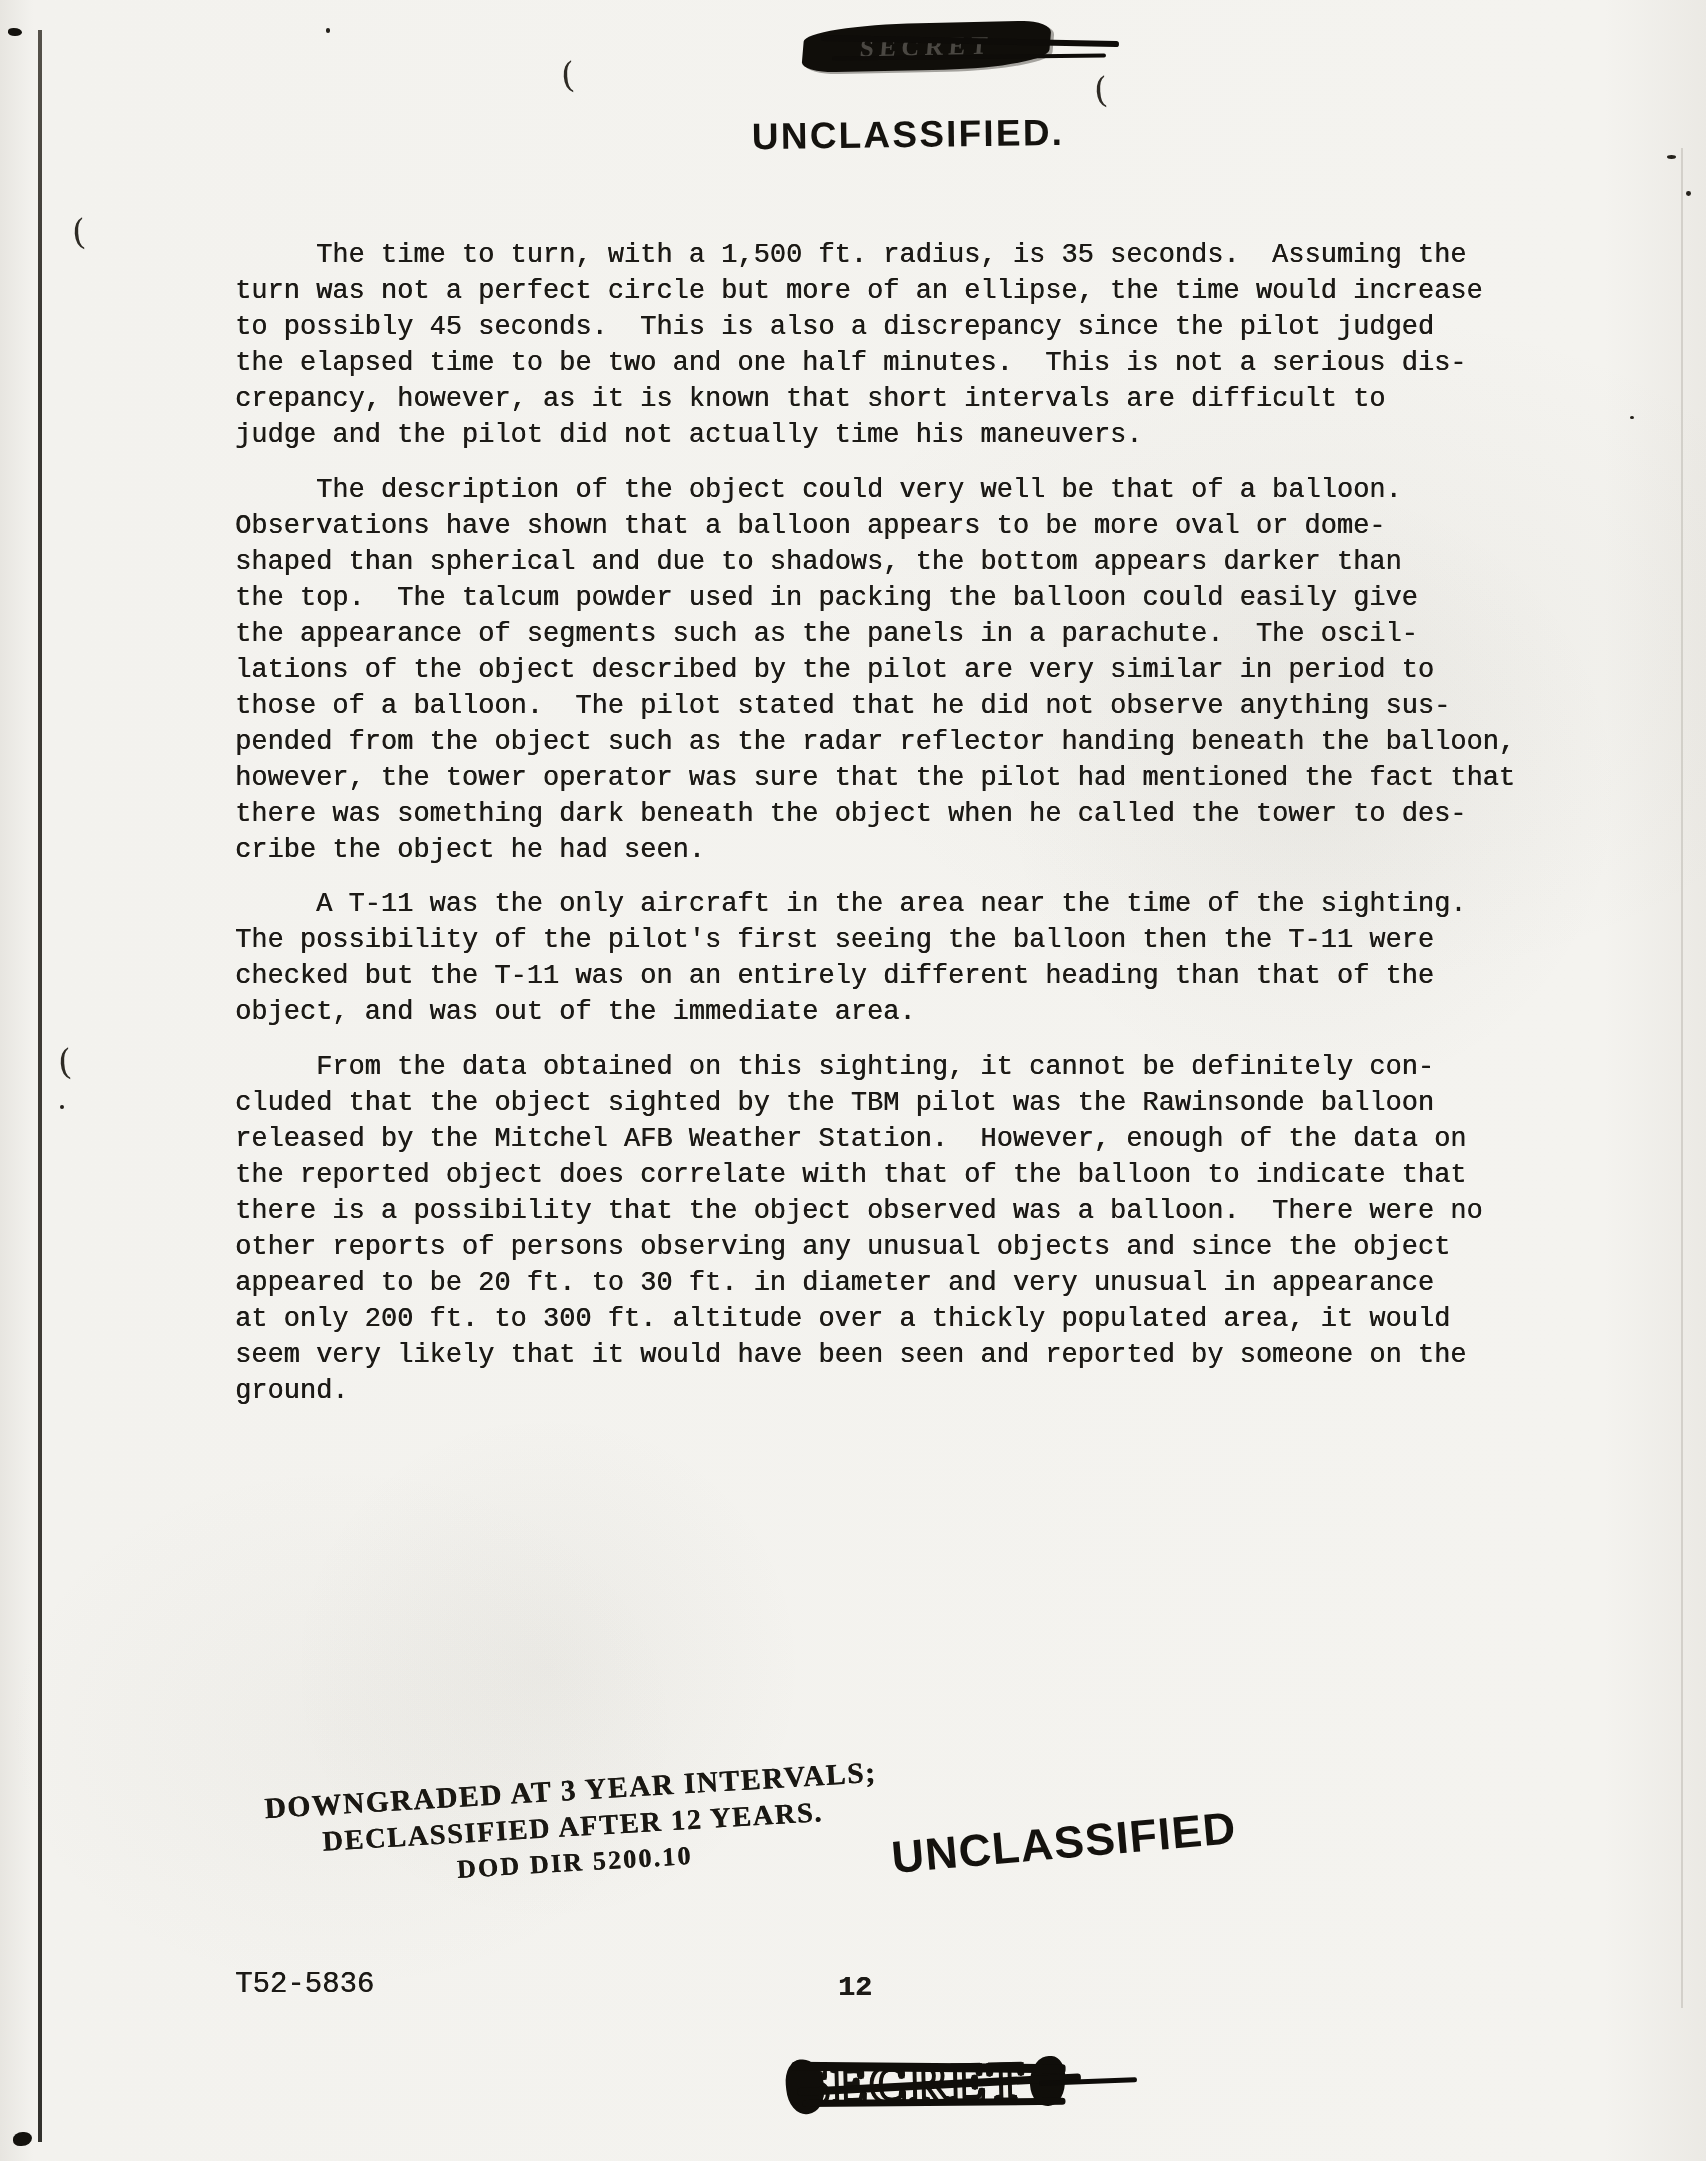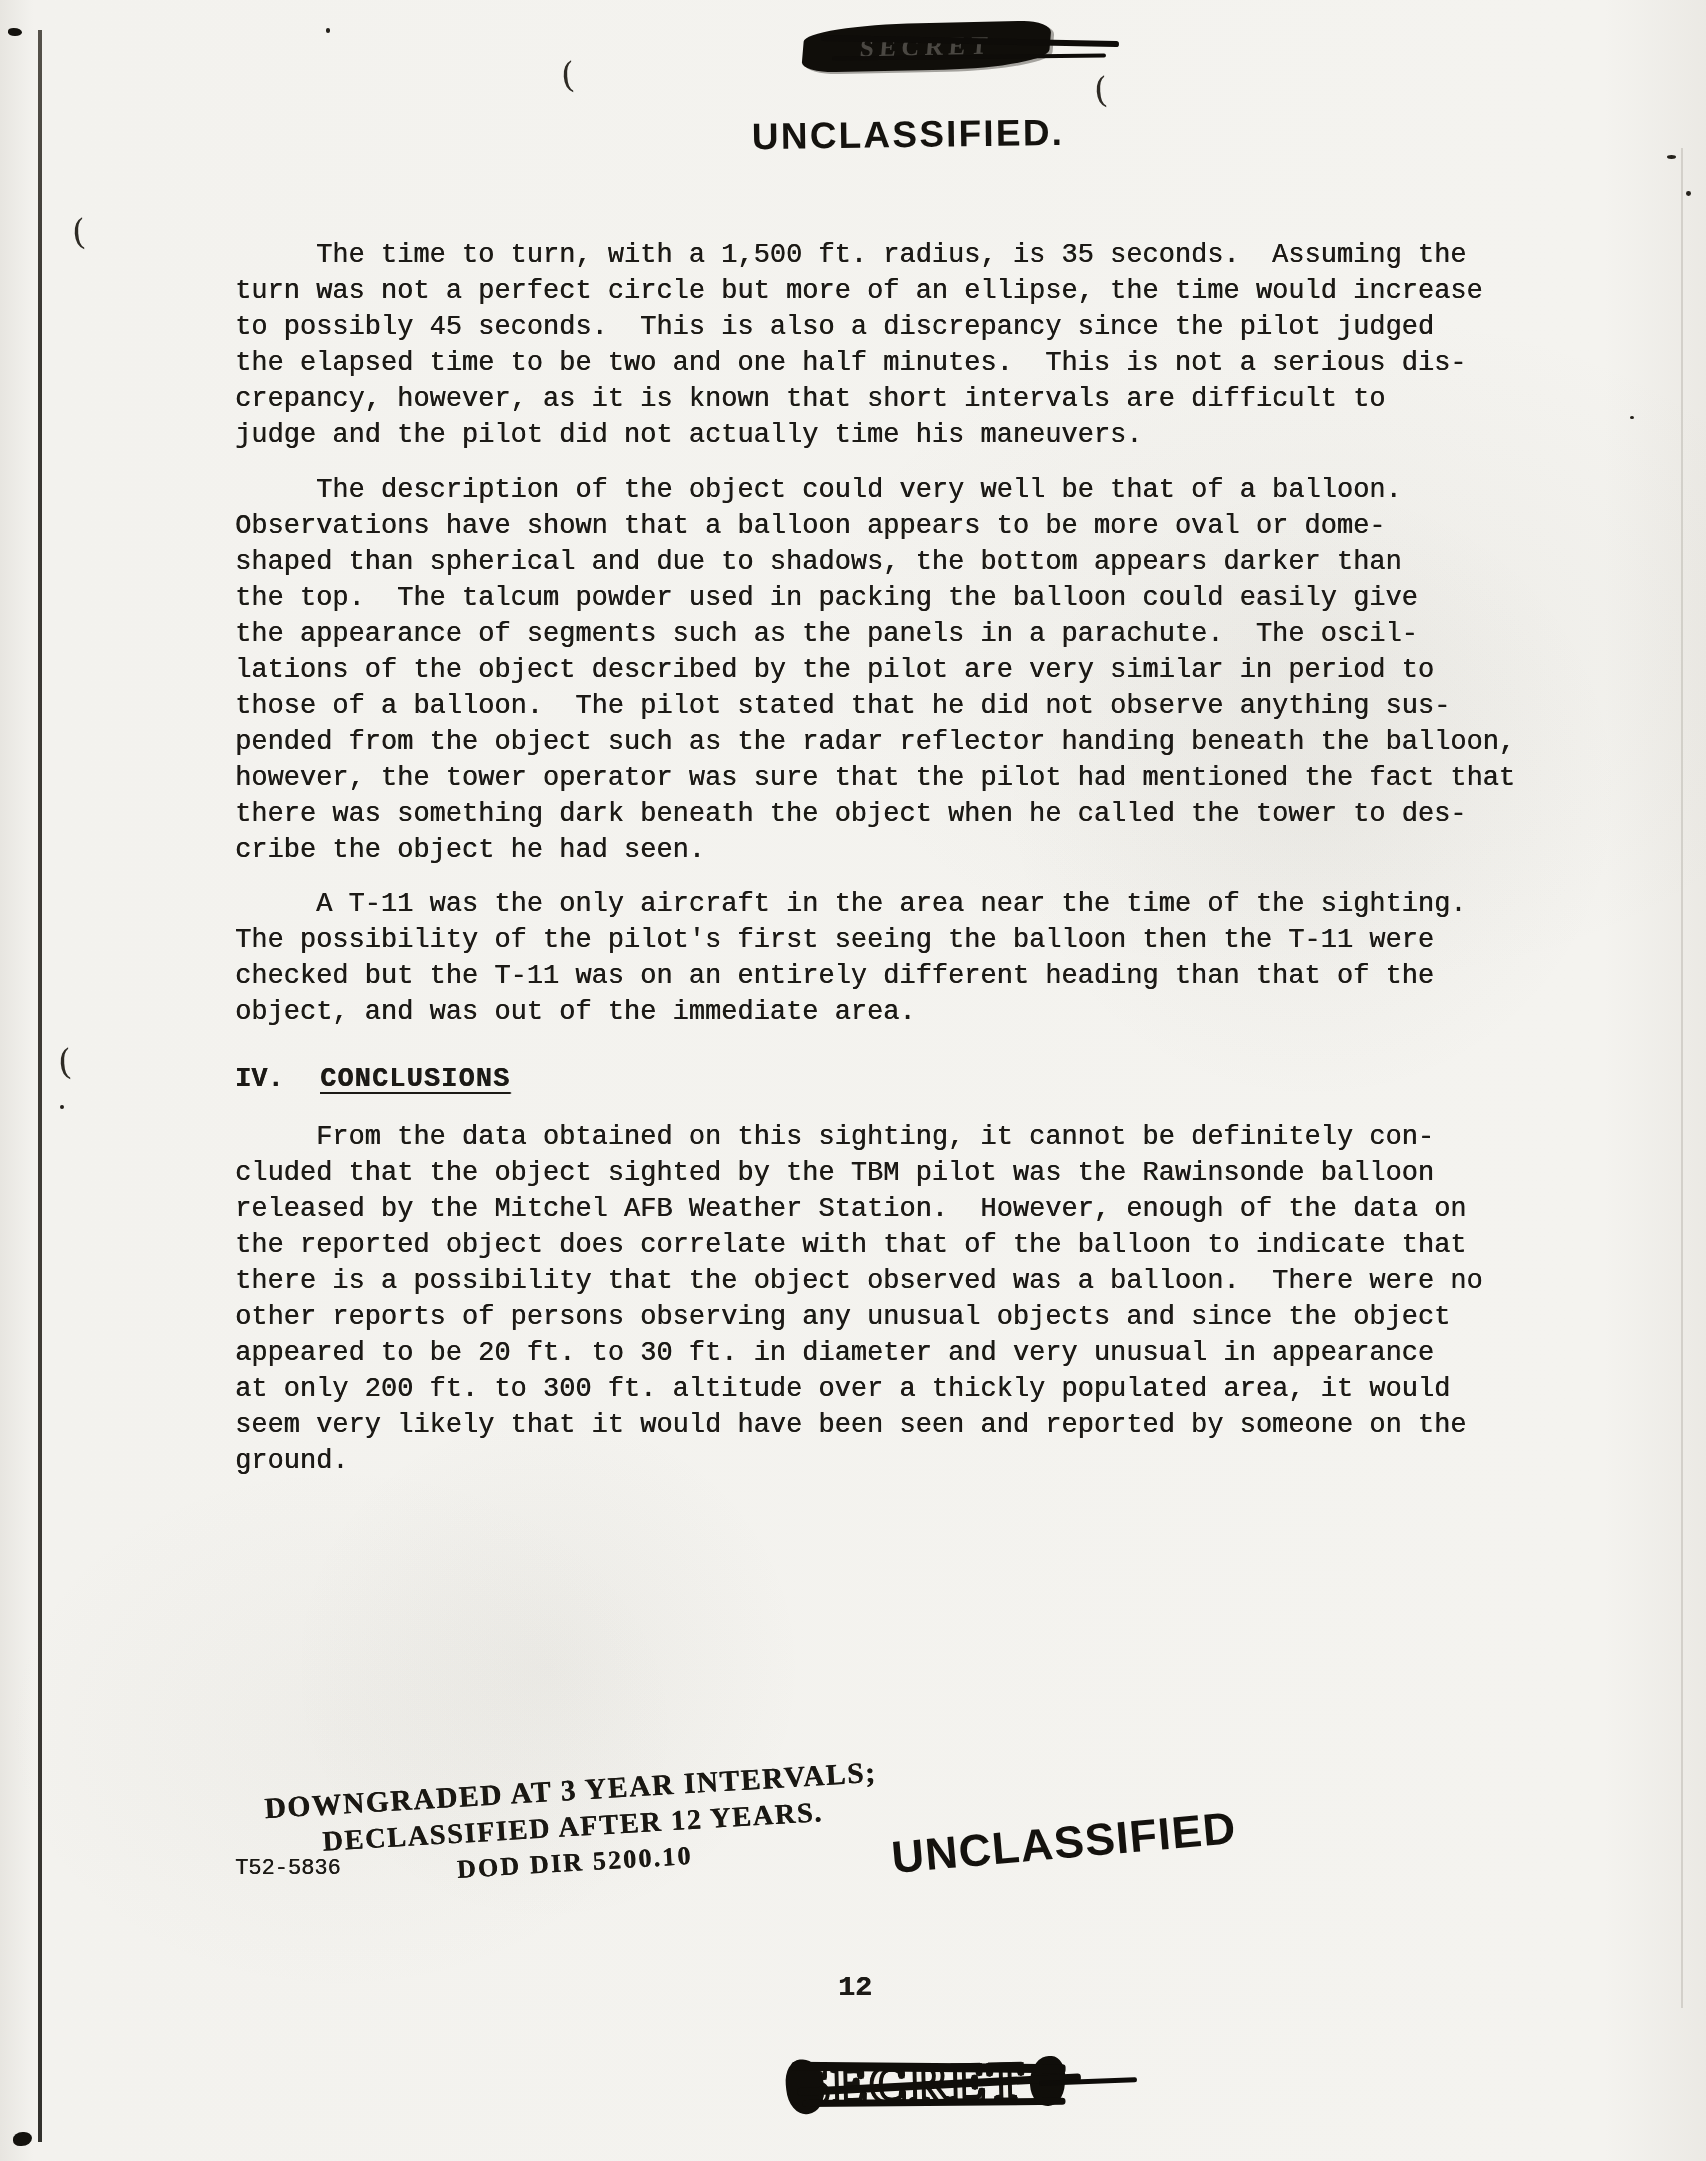--- a/index.html
+++ b/index.html
@@ -106,21 +106,21 @@
     position: absolute; left: 891px; top: 1817px;
     transform: rotate(-5deg);
     font-family: "Liberation Sans", sans-serif;
     font-weight: bold;
     font-size: 45px;
     letter-spacing: 1.1px;
     color: #14120e;
   }
 
   
-  .footer-doc-id { position: absolute; left: 235px; top: 1856px; font-size: 22px; text-shadow: 0.4px 0 0 currentColor; }
+  .footer-doc-id { position: absolute; left: 235px; top: 1968px; font-size: 29px; text-shadow: 0.4px 0 0 currentColor; }
   .footer-page-number { position: absolute; left: 821px; top: 1971px; font-size: 28.4px; font-weight: bold; text-shadow: 0.5px 0 0 currentColor; margin-left: 17px; }
 
   
   .stamp-secret-bottom {
     position: absolute; left: 800px; top: 2053px; width: 257px; height: 60px;
     transform: rotate(-1.5deg);
   }
   .stamp-secret-bottom .secret-text {
     font-family: "Liberation Serif", serif;
     font-weight: bold;
@@ -191,23 +191,20 @@
 those of a balloon.  The pilot stated that he did not observe anything sus-
 pended from the object such as the radar reflector handing beneath the balloon,
 however, the tower operator was sure that the pilot had mentioned the fact that
 there was something dark beneath the object when he called the tower to des-
 cribe the object he had seen.</p>
     <p class="para">     A T-11 was the only aircraft in the area near the time of the sighting.
 The possibility of the pilot's first seeing the balloon then the T-11 were
 checked but the T-11 was on an entirely different heading than that of the
 object, and was out of the immediate area.</p>
 
-    <div class="section-heading">
-      <span class="section-number">IV.</span><span class="section-title">CONCLUSIONS</span>
-    </div>
 
     <p class="para">     From the data obtained on this sighting, it cannot be definitely con-
 cluded that the object sighted by the TBM pilot was the Rawinsonde balloon
 released by the Mitchel AFB Weather Station.  However, enough of the data on
 the reported object does correlate with that of the balloon to indicate that
 there is a possibility that the object observed was a balloon.  There were no
 other reports of persons observing any unusual objects and since the object
 appeared to be 20 ft. to 30 ft. in diameter and very unusual in appearance
 at only 200 ft. to 300 ft. altitude over a thickly populated area, it would
 seem very likely that it would have been seen and reported by someone on the

